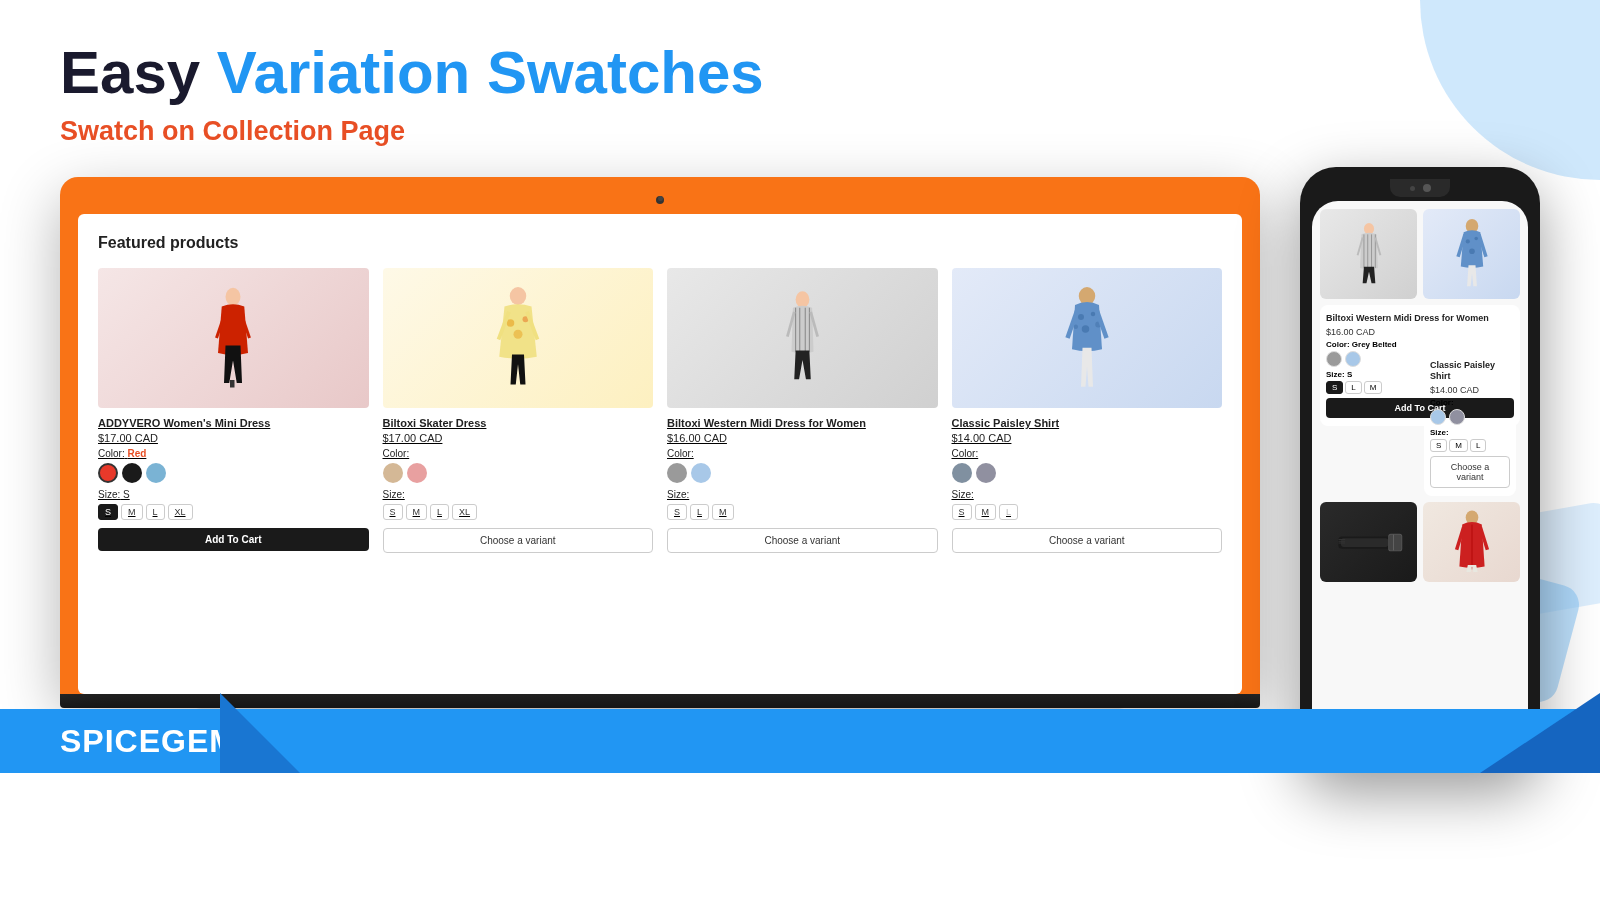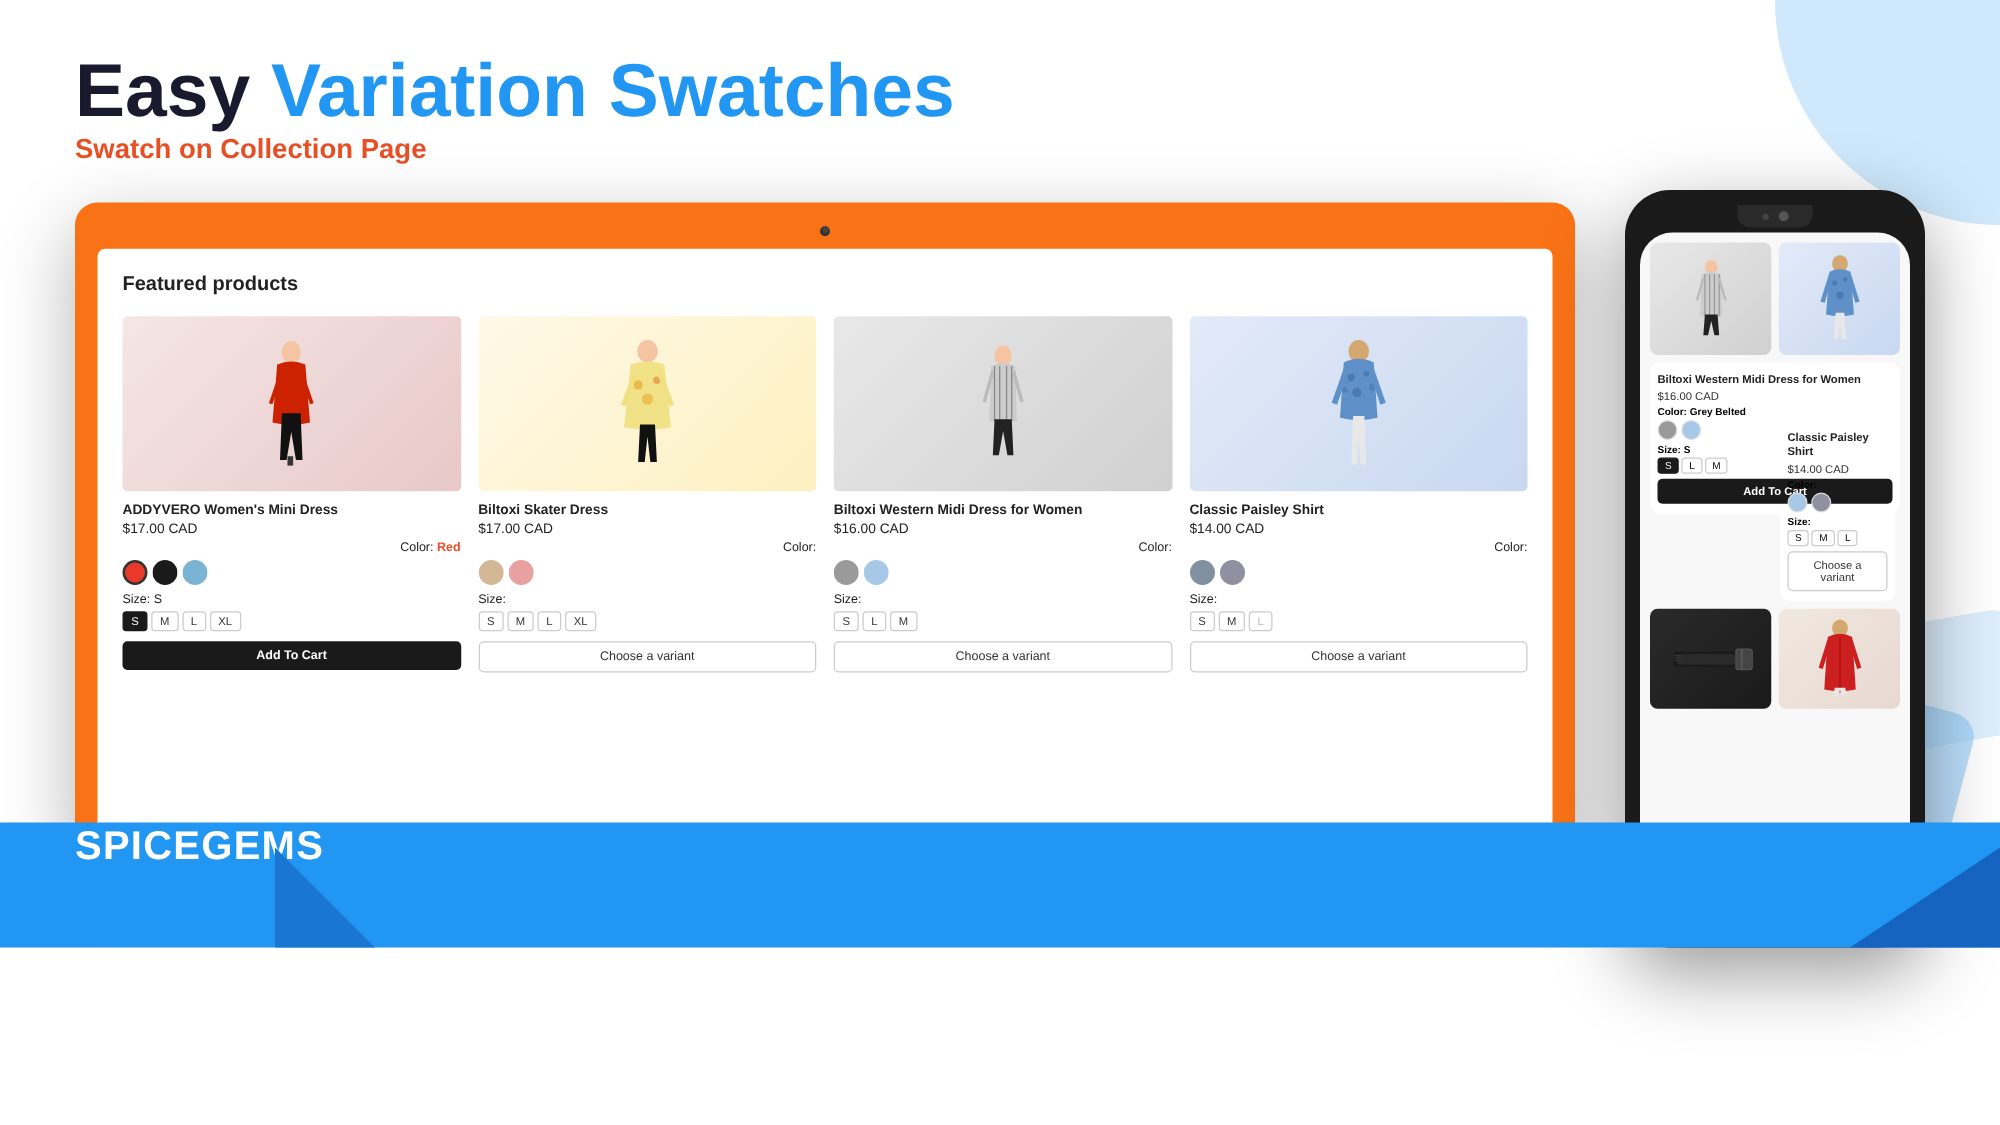--- a/index.html
+++ b/index.html
@@ -19,24 +19,24 @@
     .header-title {
       font-size: 60px;
       font-weight: 700;
       color: #1a1a2e;
       line-height: 1.1;
     }
     .header-title .highlight {
       color: #2196f3;
     }
     .header-subtitle {
-      font-size: 22px;
+      font-size: 27px;
       color: #e84f25;
       font-weight: 600;
-      margin-top: 0;
+      margin-top: 10px;
     }
 
     
     .main-content {
       display: flex;
       padding: 20px 60px 0;
       gap: 40px;
       align-items: flex-start;
     }
 
@@ -94,20 +94,21 @@
       margin-bottom: 16px;
     }
     .products-grid {
       display: grid;
       grid-template-columns: repeat(4, 1fr);
       gap: 14px;
     }
     .product-card {
       border: none;
       padding: 0;
+      text-decoration: underline;
     }
     .product-image-placeholder {
       width: 100%;
       height: 140px;
       border-radius: 4px;
       overflow: hidden;
       display: flex;
       align-items: center;
       justify-content: center;
     }
@@ -139,21 +140,20 @@
     .product-price {
       font-size: 11px;
       color: #222;
       margin-top: 2px;
     }
     .product-color-label {
       font-size: 10px;
       color: #222;
       margin-top: 4px;
       font-weight: 600;
-      text-align: right;
     }
     .product-color-label span {
       font-weight: 400;
     }
     .swatches {
       display: flex;
       gap: 4px;
       margin-top: 4px;
     }
     .swatch-circle {
@@ -378,23 +378,24 @@
       opacity: 0.5;
       z-index: 0;
     }
 
     
     .footer {
       position: absolute;
       bottom: 0;
       left: 0;
       right: 0;
-      height: 100px;
+      height: 64px;
       background: #2196f3;
       display: flex;
+      align-items: center;
       padding: 0 60px;
       z-index: 10;
     }
     .footer-brand {
       font-size: 32px;
       font-weight: 900;
       color: white;
       letter-spacing: 1px;
     }
     .footer-triangle {

